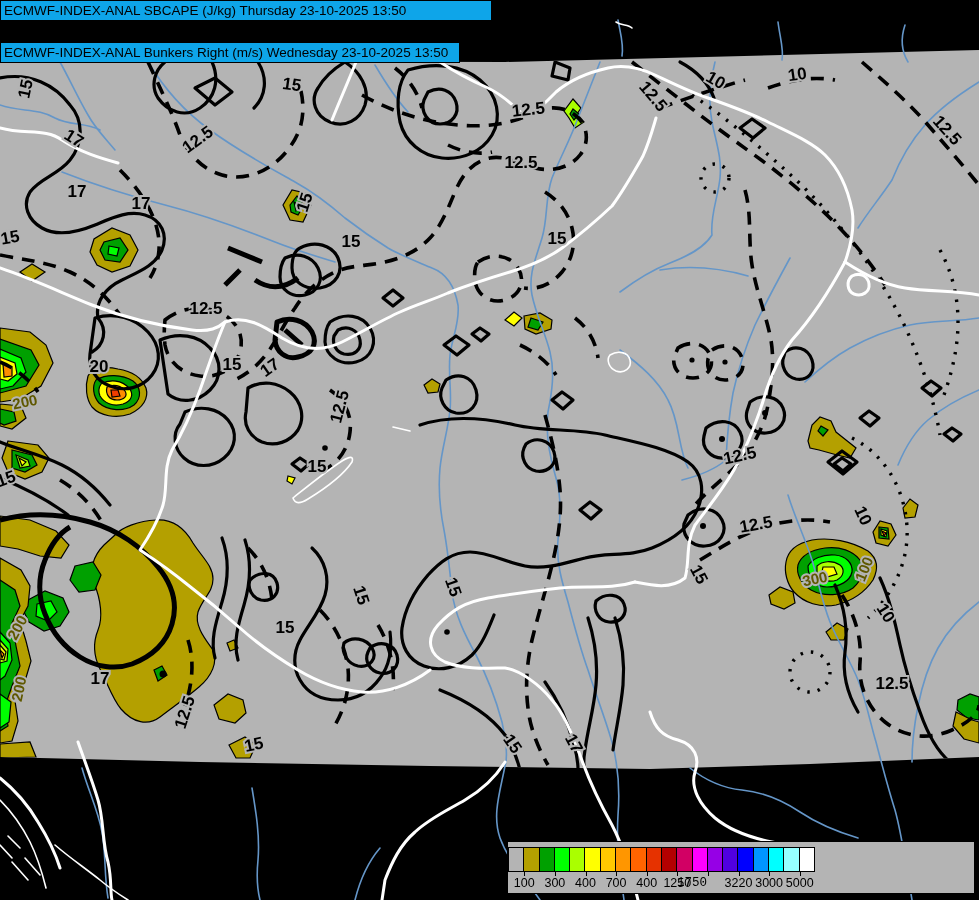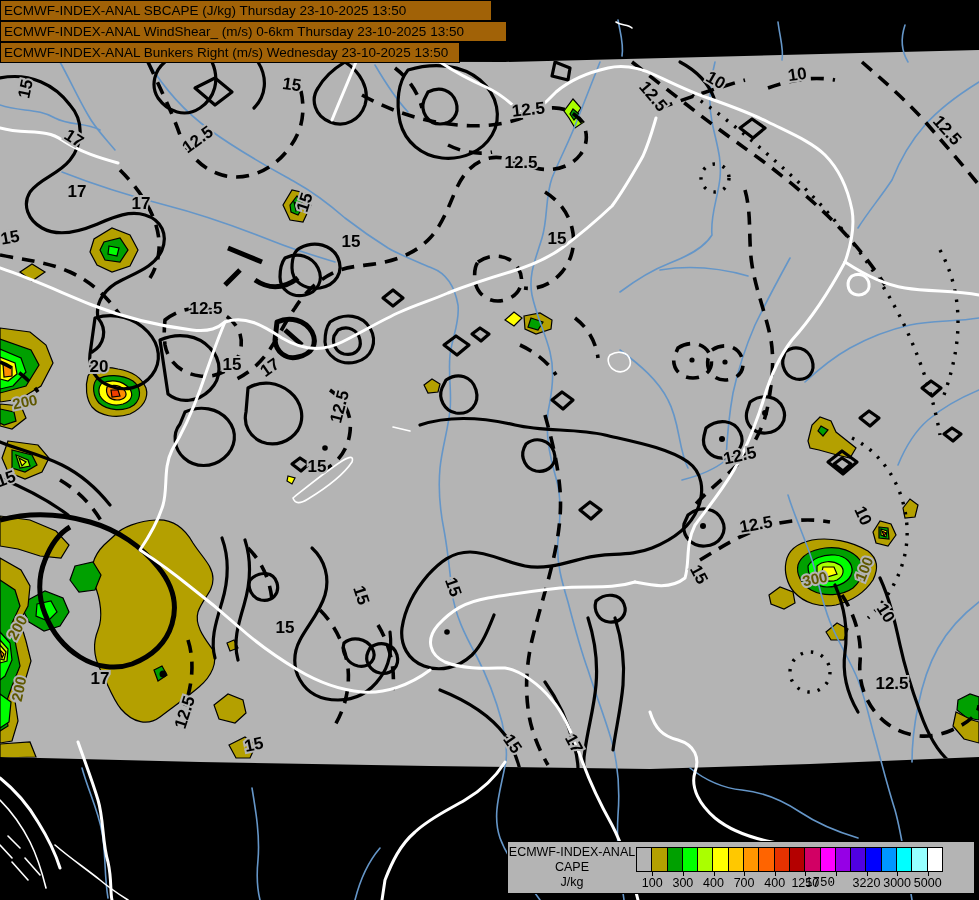--- a/index.html
+++ b/index.html
@@ -1,19 +1,19 @@
 <!DOCTYPE html>
 <html style="--gray: #b4b4b4; --outside: #000000; --contour: #000000; --border: #ffffff; --river: #6596c8; --olive: #b4a000; --green: #00a000; --green2: #00ff00; --chart: #aaff00; --yellow: #ffff00; --gold: #ffc800; --orange: #ff8c00; --red: #f03c00; --capelabel: #5f5800;"><head>
 <meta charset="utf-8">
 <style>
   html,body{margin:0;padding:0;background:#222;}
   #stage{position:relative;width:979px;height:900px;overflow:hidden;background:#000;
          font-family:"Liberation Sans", sans-serif;}
   
-  .titlebar{position:absolute;left:0;height:19px;background:#a16207;border:1px solid #000;
+  .titlebar{position:absolute;left:0;height:19px;background:#0ea5e9;border:1px solid #000;
             color:#000;font-size:13.5px;line-height:19px;padding-left:3px;white-space:nowrap;
             box-sizing:content-box;z-index:30;}
   #tb1{top:0;width:487px;}
   #tb2{top:21px;width:502px;}
   #tb3{top:42px;width:455px;}
   
   #legend{position:absolute;left:507px;top:841px;width:466px;height:51px;background:var(--gray);
           border:1px solid #000;z-index:25;display:flex;align-items:flex-start;}
   #legend .ltext{width:128px;text-align:center;font-size:12.5px;color:#000;line-height:15px;padding-top:3px;}
   #swatchwrap{position:relative;margin-top:5px;}
@@ -327,29 +327,23 @@
         <text class="clabel" transform="translate(190,714) rotate(-72)">12.5</text>
         <text class="clabel" transform="translate(881,616) rotate(58)">10</text>
         <text class="clabel" transform="translate(892,689) rotate(0)">12.5</text>
         <text class="clabel" transform="translate(255,750) rotate(-12)">15</text>
         <text class="clabel" transform="translate(508,747) rotate(55)">15</text>
         <text class="clabel" transform="translate(569,746) rotate(62)">17</text>
       </g>
 </svg>
 
 <div class="titlebar" id="tb1">ECMWF-INDEX-ANAL SBCAPE (J/kg) Thursday 23-10-2025 13:50</div>
-<div class="titlebar" id="tb2">ECMWF-INDEX-ANAL WindShear_ (m/s) 0-6km Thursday 23-10-2025 13:50</div>
 <div class="titlebar" id="tb3">ECMWF-INDEX-ANAL Bunkers Right (m/s) Wednesday 23-10-2025 13:50</div>
 
 <div id="legend">
-  <div class="ltext">
-    <div>ECMWF-INDEX-ANAL</div>
-    <div>CAPE</div>
-    <div>J/kg</div>
-  </div>
   <div id="swatchwrap">
     <div id="swatches">
           <div class="sw" style="background: rgb(180, 180, 180);"></div>
           <div class="sw" style="background: rgb(180, 160, 0);"></div>
           <div class="sw" style="background: rgb(0, 160, 0);"></div>
           <div class="sw" style="background: rgb(0, 255, 0);"></div>
           <div class="sw" style="background: rgb(170, 255, 0);"></div>
           <div class="sw" style="background: rgb(255, 255, 0);"></div>
           <div class="sw" style="background: rgb(255, 200, 0);"></div>
           <div class="sw" style="background: rgb(255, 150, 0);"></div>

